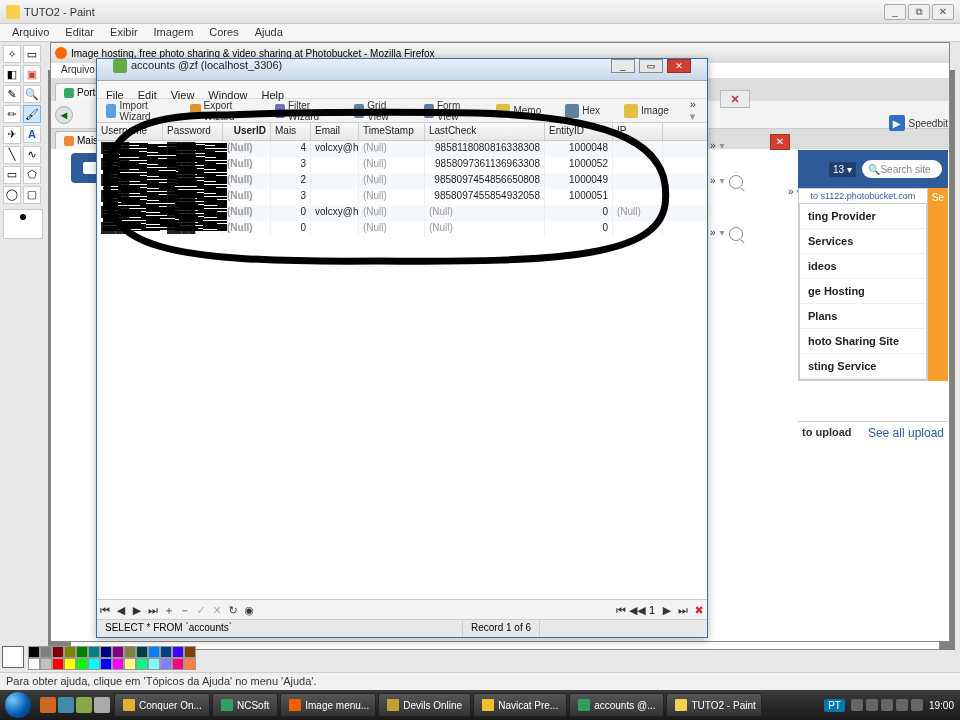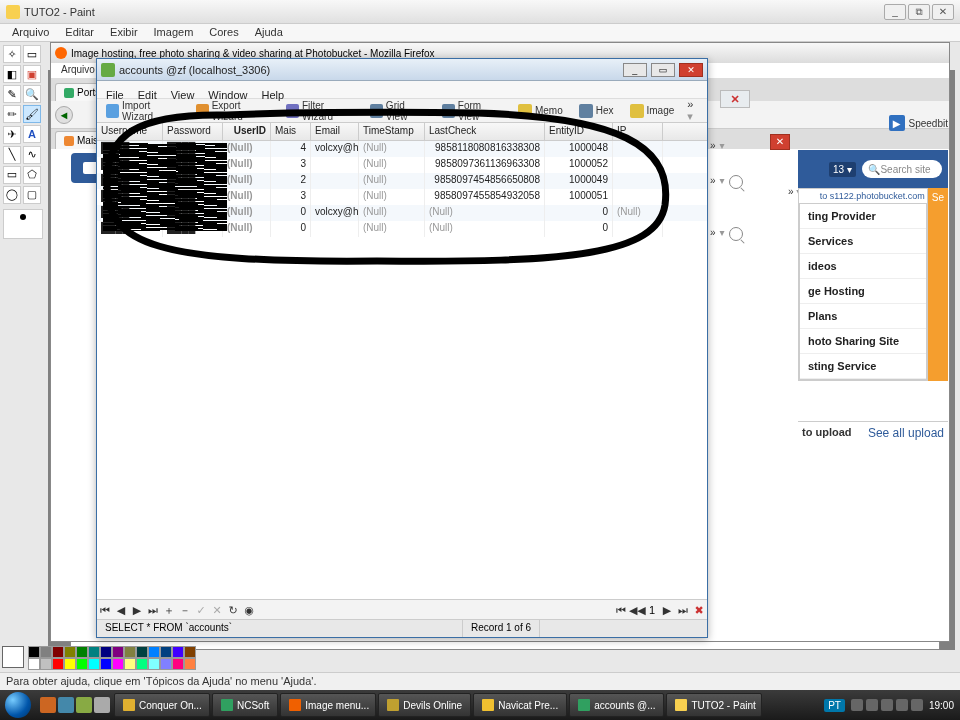--- a/index.html
+++ b/index.html
@@ -62,32 +62,32 @@
 .pb-list { border: 1px solid #ccc; }
 .pb-list div { padding: 6px 8px; border-bottom: 1px solid #eee; font-size: 11px; font-weight: bold; color: #222; }
 .pb-srch-btn { background:#f59e2e; color:#fff; padding:4px; font-size:10px;}
 .pb-upload { margin-top: 40px; }
 .pb-upload .hd { display:flex; justify-content:space-between; padding:4px; border-top:1px solid #ccc;}
 .pb-upload .hd b { color:#333;}
 .pb-upload .hd a { color:#2f5b9a; font-size:12px;}
 .pb-upload .body { padding:6px; font-size:10px; color:#555;}
 .pb-upload .body b { color:#222; font-size:11px; display:block; margin-bottom:2px;}
 .pb-upload .try { color:#2f5b9a; font-size:10px; margin-top:8px; display:block;}
-.pb-sub { font-size:9px; color:#2f5b9a; text-align:right; padding:2px;}
+.pb-sub { font-size:9px; color:#2f5b9a; text-align:center; padding:2px;}
 
 
 .navicat-win { position: absolute; left: 96px; top: 58px; width: 612px; height: 580px; background: #fff; border: 1px solid #3a6ea5; box-shadow: 0 2px 8px rgba(0,0,0,0.3); }
-.nv-title { height: 22px; background: linear-gradient(#e8f0f8,#c8d8ea); display: flex; align-items: center; padding: 0 4px; border-bottom: 1px solid #9ab; }
+.nv-title { height: 22px; background: linear-gradient(#e8f0f8,#c8d8ea); display: flex; padding: 0 16px; border-bottom: 1px solid #9ab; }
 .nv-title .nv-icon { width: 14px; height: 14px; background: #6a4; border-radius: 2px; margin-right: 4px; }
 .nv-title .title-text { flex: 1; color: #222; font-size: 11px; }
 .nv-sysbtns span { display:inline-block; width:24px; height:14px; text-align:center; line-height:12px; border:1px solid #888; margin-left:1px; font-size:9px; background:#e8e8e8;}
 .nv-sysbtns .close { background:#d04030; color:#fff; border-color:#a03020;}
 .nv-menubar { height: 18px; background: #f7f7f7; display: flex; padding: 0 2px; border-bottom: 1px solid #ddd; }
 .nv-menubar span { padding: 8px 7px; color: #222; }
-.nv-toolbar { height: 24px; background: #f3f3f3; border-bottom: 1px solid #ccc; display: flex; align-items: center; padding: 0 2px; gap: 2px; }
+.nv-toolbar { height: 24px; background: #f3f3f3; border-bottom: 1px solid #ccc; display: flex; align-items: center; padding: 0 2px; gap: 10px; }
 .nv-tb-item { height: 18px; padding: 0 6px; display: flex; align-items: center; gap: 3px; font-size: 10px; color: #333; border: 1px solid transparent; }
 .nv-tb-item .ico { width: 14px; height: 14px; }
 .nv-tb-chev { margin-left:auto; padding:0 4px; color:#333;}
 
 
 .nv-grid { position: relative; }
 .nv-headers { display: flex; background: linear-gradient(#f8f8f8,#e8e8e8); border-bottom: 1px solid #ccc; height: 18px; }
 .nv-headers div { border-right: 1px solid #ccc; padding: 2px 4px; font-size: 10px; color: #222; overflow: hidden; white-space: nowrap; }
 .nv-row { display: flex; height: 16px; font-size: 10px; }
 .nv-row:nth-child(odd) { background: #f4f8fc; }

